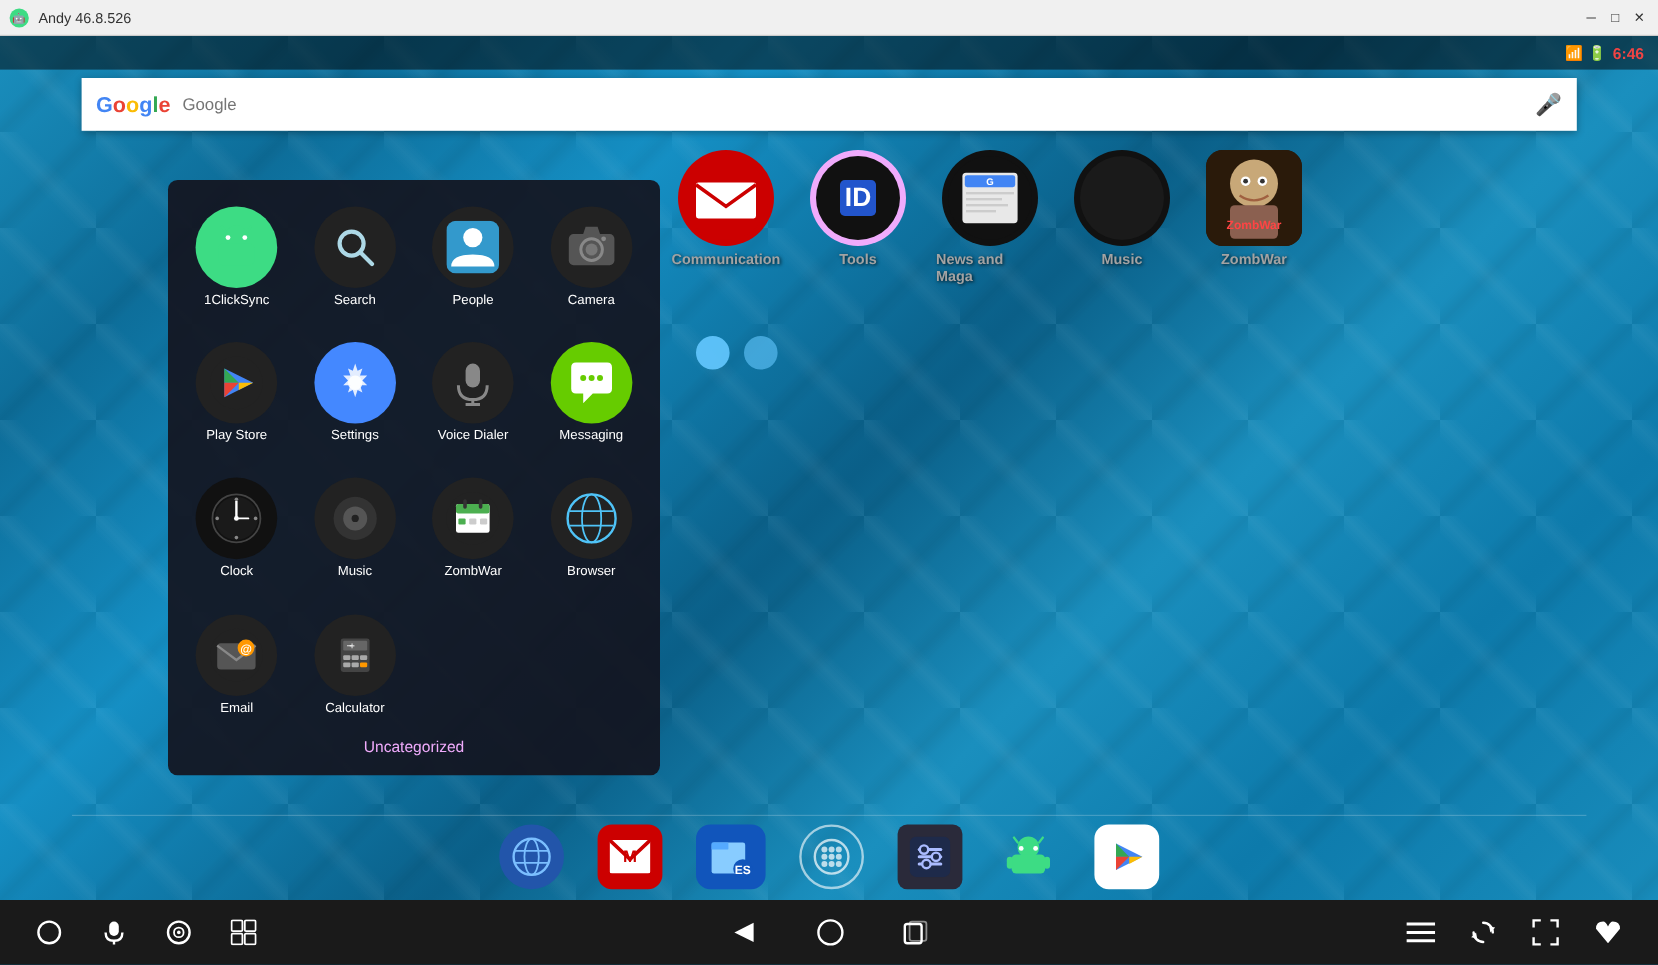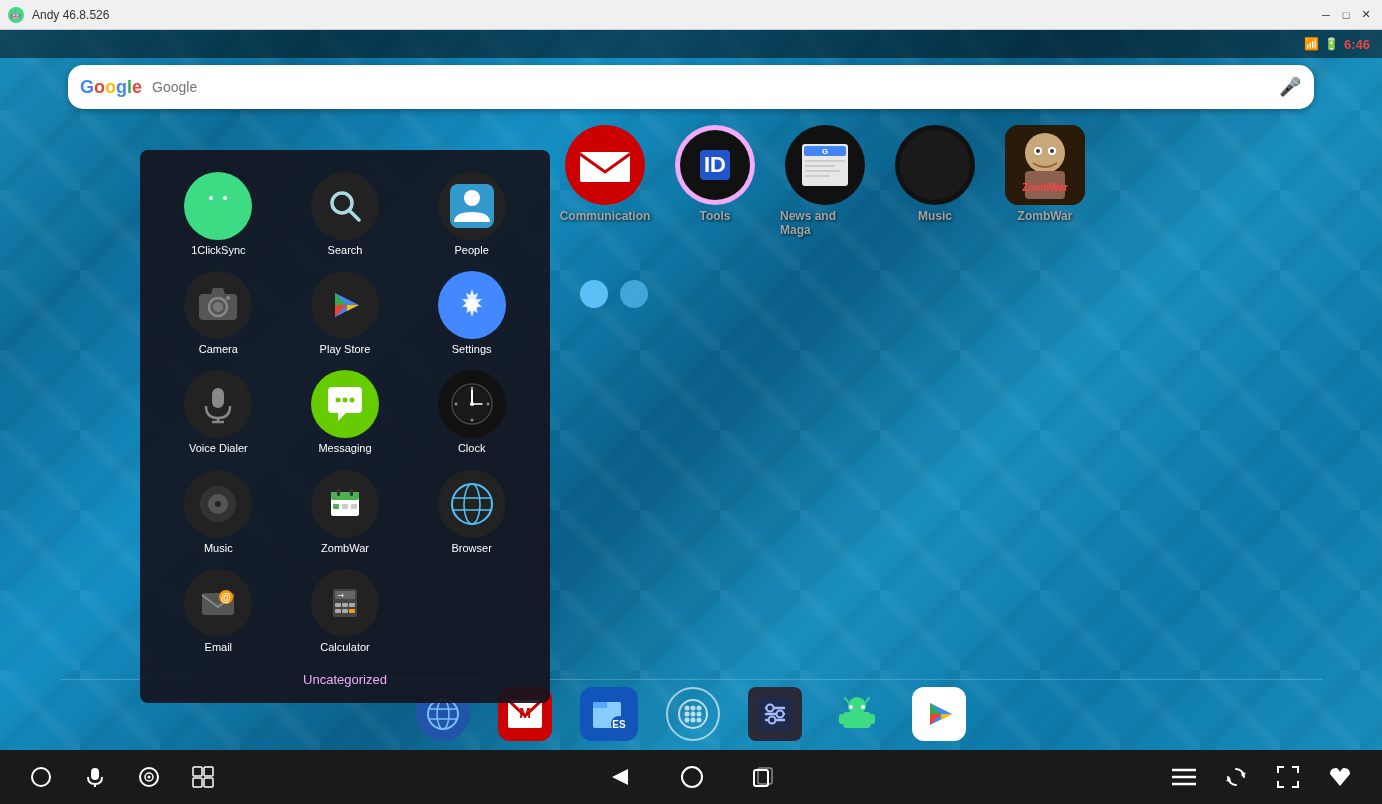--- a/index.html
+++ b/index.html
@@ -117,21 +117,21 @@
     }
 
     
     #search-bar {
       position: absolute;
       top: 35px;
       left: 68px;
       right: 68px;
       height: 44px;
       background: white;
-      border-radius: 15px;
+      border-radius: 0;
       display: flex;
       align-items: center;
       padding: 0 12px;
       z-index: 50;
       box-shadow: 0 2px 6px rgba(0,0,0,0.3);
     }
     #search-bar .google-logo {
       font-size: 18px;
       font-weight: bold;
       margin-right: 10px;
@@ -160,22 +160,22 @@
       left: 140px;
       width: 410px;
       background: rgba(20,20,30,0.92);
       border-radius: 8px;
       padding: 16px;
       z-index: 60;
     }
 
     .app-grid {
       display: grid;
-      grid-template-columns: repeat(3, 1fr);
-      gap: 2px;
+      grid-template-columns: repeat(4, 1fr);
+      gap: 16px;
     }
 
     .app-item {
       display: flex;
       flex-direction: column;
       align-items: center;
       cursor: pointer;
       padding: 6px 2px;
     }
 

